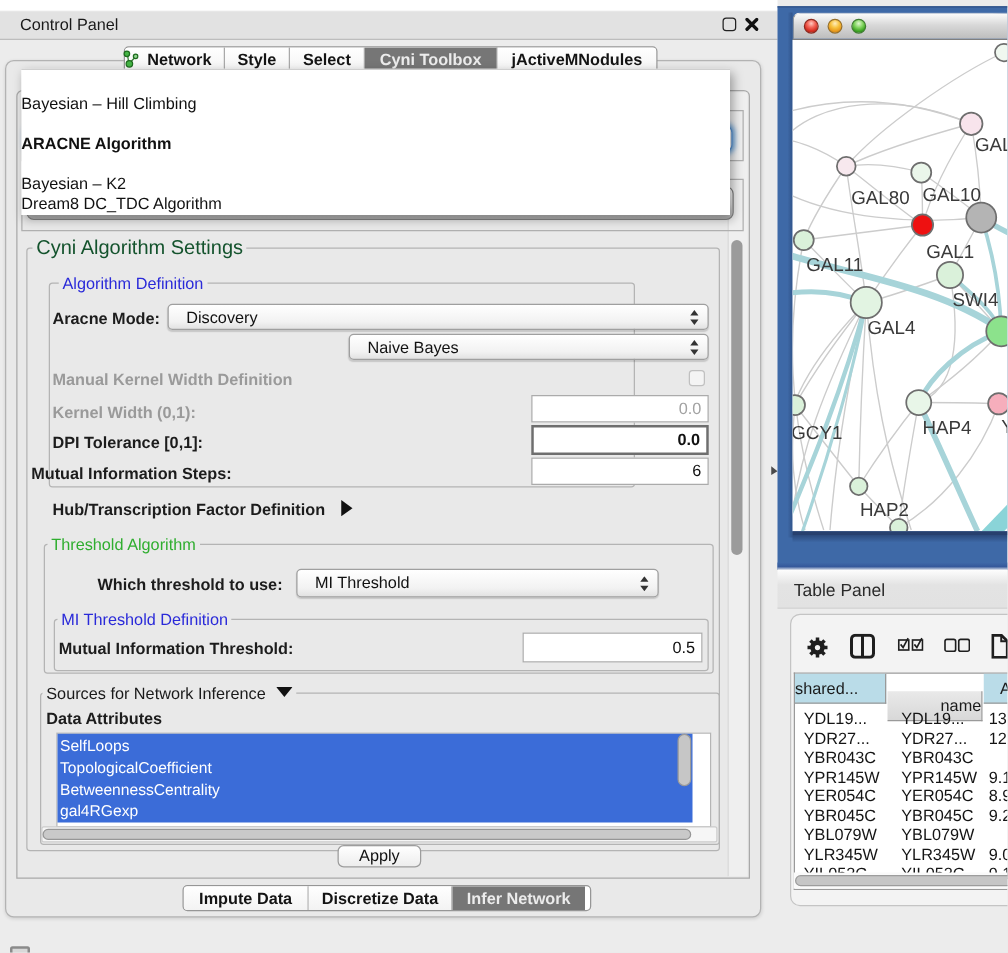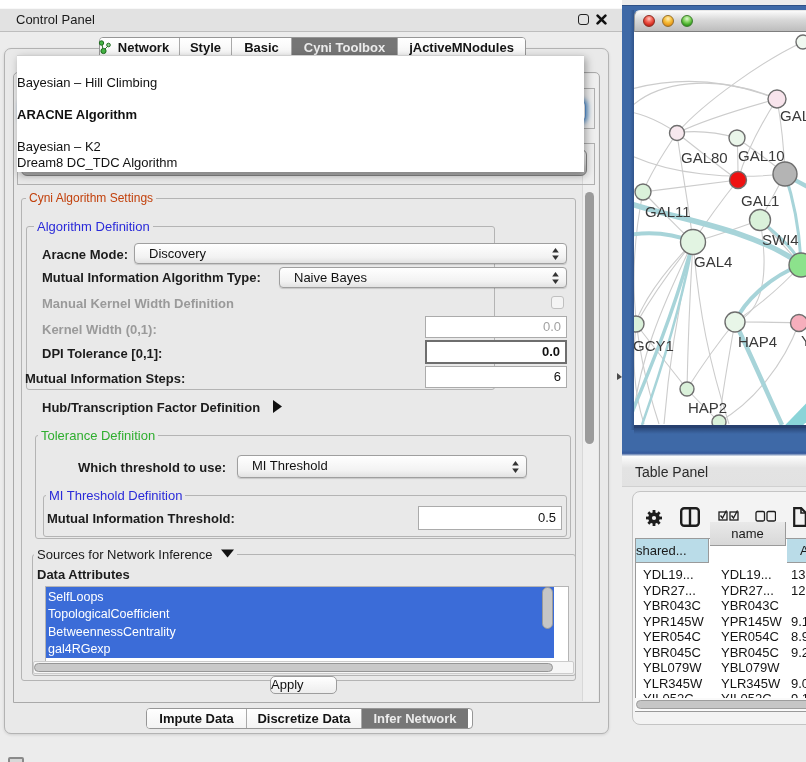--- a/index.html
+++ b/index.html
@@ -28,21 +28,21 @@
 <div class="abs" style="left:4px;top:48px;width:605px;height:686px;background:#e9e9e9;border:1px solid #b3b3b3;border-radius:7px;box-shadow:0 1px 3px rgba(0,0,0,.12)"></div>
 
 <div class="abs" style="left:13px;top:72px;width:587px;height:631px;background:#e9e9e9;border:1px solid #a9a9a9;border-radius:5px 5px 0 0"></div>
 
 <div class="abs" style="left:582px;top:74px;width:16px;height:627px;background:#efefef;border-left:1px solid #d8d8d8"></div>
 <div class="abs" style="left:585px;top:192px;width:9px;height:252px;background:#9b9b9b;border-radius:5px"></div>
 
 <div class="abs" style="left:99px;top:37px;width:427px;height:22px;background:#fff;border:1px solid #969696;border-radius:4px;overflow:hidden">
   <div class="seg" style="width:80px;line-height:20px;padding-left:8px">Network</div>
   <div class="seg" style="width:52px;line-height:20px">Style</div>
-  <div class="seg" style="width:60px;line-height:20px">Basic</div>
+  <div class="seg" style="width:60px;line-height:20px">Select</div>
   <div class="seg sel" style="width:106px;line-height:20px">Cyni Toolbox</div>
   <div class="seg last" style="width:127px;line-height:20px">jActiveMNodules</div>
 </div>
 <svg class="abs" style="left:98px;top:40px" width="13" height="15" viewBox="0 0 13 15">
       <g stroke="#2f7d2f" stroke-width="1">
         <line x1="4" y1="4" x2="5" y2="10"></line>
         <line x1="6" y1="10" x2="10" y2="6"></line>
       </g>
       <circle cx="3.5" cy="3" r="2.2" fill="#45b545" stroke="#1e6b1e"></circle>
       <circle cx="5.5" cy="11" r="2.6" fill="#45b545" stroke="#1e6b1e"></circle>
@@ -52,51 +52,50 @@
 <div class="abs" style="left:17px;top:88px;width:578px;height:41px;border:1px solid #b0b0b0"></div>
 <div class="abs" style="left:21px;top:100px;width:565px;height:22px;background:#fff;border:1px solid #5b95d5;border-radius:6px;box-shadow:0 0 4px 2px rgba(90,153,214,.9)"></div>
 <svg class="abs" style="left:573px;top:104px" width="8" height="15" viewBox="0 0 8 15">
       <path d="M4 0 L7.5 5 L0.5 5 Z" fill="#444"></path>
       <path d="M4 15 L7.5 10 L0.5 10 Z" fill="#444"></path>
     </svg>
 <div class="abs" style="left:17px;top:143px;width:578px;height:42px;border:1px solid #b0b0b0"></div>
 <div class="abs" style="left:21px;top:149px;width:566px;height:27px;background:linear-gradient(#ffffff,#e3e3e3 55%,#b2b2b2);border:1px solid #868686;border-radius:6px"></div>
 
 <div class="grp" style="left:21px;top:198px;width:555px;height:483px">
-  <span class="gtitle" style="left:4px;color:#c2410c;font-size:12px">Cyni Algorithm Settings</span>
-</div>
-
-<div class="grp" style="left:26px;top:226px;width:469px;height:164px">
+  <span class="gtitle" style="left:4px;color:#14532d;font-size:16px">Cyni Algorithm Settings</span>
+</div>
+
+<div class="grp" style="left:39px;top:226px;width:469px;height:164px">
   <span class="gtitle" style="left:7px;color:#2a2ad9">Algorithm Definition</span>
 </div>
 <div class="lbl" style="left:42px;top:247px">Aracne Mode:</div>
 <div class="combo" style="left:134px;top:243px;width:433px;height:21px">Discovery<svg class="stepper" viewBox="0 0 7 12">
         <path d="M3.5 0 L6.8 4.4 L0.2 4.4 Z" fill="#333"></path>
         <path d="M3.5 12 L6.8 7.6 L0.2 7.6 Z" fill="#333"></path>
       </svg></div>
-<div class="lbl" style="left:42px;top:270px">Mutual Information Algorithm Type:</div>
 <div class="combo" style="left:279px;top:267px;width:288px;height:21px">Naive Bayes<svg class="stepper" viewBox="0 0 7 12">
         <path d="M3.5 0 L6.8 4.4 L0.2 4.4 Z" fill="#333"></path>
         <path d="M3.5 12 L6.8 7.6 L0.2 7.6 Z" fill="#333"></path>
       </svg></div>
 <div class="lbl" style="left:42px;top:296px;color:#9a9a9a">Manual Kernel Width Definition</div>
 <div class="abs" style="left:551px;top:296px;width:13px;height:13px;background:#f4f4f4;border:1px solid #c0c0c0;border-radius:3px"></div>
 <div class="lbl" style="left:42px;top:322px;color:#9a9a9a">Kernel Width (0,1):</div>
 <div class="field" style="left:425px;top:316px;width:142px;height:22px;color:#a2a2a2;line-height:20px">0.0</div>
 <div class="lbl" style="left:42px;top:346px">DPI Tolerance [0,1]:</div>
 <div class="field" style="left:425px;top:340px;width:142px;height:24px;border:2px solid #6e6e6e;line-height:20px;font-weight:bold">0.0</div>
 <div class="lbl" style="left:25px;top:371px">Mutual Information Steps:</div>
 <div class="field" style="left:425px;top:366px;width:142px;height:22px;line-height:20px">6</div>
 <div class="lbl" style="left:42px;top:400px">Hub/Transcription Factor Definition</div>
 <svg class="abs" style="left:272px;top:400px" width="11" height="13" viewBox="0 0 11 13">
       <path d="M1 0 L10 6.5 L1 13 Z" fill="#111"></path>
     </svg>
 
 <div class="grp" style="left:35px;top:435px;width:536px;height:104px">
-  <span class="gtitle" style="left:2px;color:#2fae2f">Tolerance Definition</span>
+  <span class="gtitle" style="left:2px;color:#2fae2f">Threshold Algorithm</span>
 </div>
 <div class="lbl" style="left:78px;top:460px">Which threshold to use:</div>
 <div class="combo" style="left:237px;top:455px;width:290px;height:23px">MI Threshold<svg class="stepper" viewBox="0 0 7 12">
         <path d="M3.5 0 L6.8 4.4 L0.2 4.4 Z" fill="#333"></path>
         <path d="M3.5 12 L6.8 7.6 L0.2 7.6 Z" fill="#333"></path>
       </svg></div>
 <div class="grp" style="left:43px;top:495px;width:524px;height:42px">
   <span class="gtitle" style="left:2px;color:#2a2ad9">MI Threshold Definition</span>
 </div>
 <div class="lbl" style="left:47px;top:511px">Mutual Information Threshold:</div>
@@ -110,21 +109,21 @@
 <div class="lbl" style="left:37px;top:567px">Data Attributes</div>
 
 <div class="abs" style="left:45px;top:586px;width:524px;height:76px;background:#fff;border:1px solid #b5b5b5"></div>
 <div class="abs" style="left:46px;top:587px;width:508px;height:71px;background:#3b6cd8"></div>
 <div class="abs" style="left:48px;top:589px;font-size:12.5px;color:#fff;line-height:17.3px">SelfLoops<br>TopologicalCoefficient<br>BetweennessCentrality<br>gal4RGexp</div>
 <div class="abs" style="left:542px;top:587px;width:11px;height:42px;background:#c6c6c6;border:1px solid #9a9a9a;border-radius:6px"></div>
 
 <div class="abs" style="left:33px;top:661px;width:541px;height:13px;background:#f6f6f6;border:1px solid #cccccc;border-radius:2px"></div>
 <div class="abs" style="left:34px;top:663px;width:519px;height:9px;background:#c9c9c9;border:1px solid #969696;border-radius:5px"></div>
 
-<div class="abs" style="left:270px;top:676px;width:67px;height:18px;background:linear-gradient(#ffffff,#ededed);border:1px solid #9d9d9d;border-radius:5px;font-size:13px;line-height:16px;color:#111">Apply</div>
+<div class="abs" style="left:270px;top:676px;width:67px;height:18px;background:linear-gradient(#ffffff,#ededed);border:1px solid #9d9d9d;border-radius:5px;font-size:13px;text-align:center;line-height:16px;color:#111">Apply</div>
 
 <div class="abs" style="left:146px;top:708px;width:327px;height:21px;background:#fff;border:1px solid #969696;border-radius:4px;overflow:hidden">
   <div class="seg" style="width:100px;line-height:19px">Impute Data</div>
   <div class="seg" style="width:115px;line-height:19px">Discretize Data</div>
   <div class="seg sel" style="width:106px;line-height:19px;border-right:none">Infer Network</div>
 </div>
 
 <div class="abs" style="left:8px;top:757px;width:16px;height:16px;background:#d8d8d8;border:2px solid #8a8a8a;border-radius:2px"></div>
 
 <svg class="abs" style="left:616px;top:372px" width="7" height="9" viewBox="0 0 7 9">
@@ -269,21 +268,21 @@
         <rect x="12" y="1.5" width="8.5" height="9.5" rx="1.5"></rect>
       </g>
     </svg>
 <svg class="abs" style="left:793px;top:507px" width="14" height="20" viewBox="0 0 14 20">
       <path d="M1.2 1.2 h7 l4.6 4.6 v13 h-11.6 z" fill="none" stroke="#1e1e1e" stroke-width="2.2"></path>
       <path d="M8 1.2 v4.8 h4.8" fill="none" stroke="#1e1e1e" stroke-width="1.6"></path>
     </svg>
 
 <div class="abs" style="left:635px;top:538px;width:171px;height:174px;background:#fff;border-left:1px solid #9a9a9a;border-top:1px solid #9a9a9a;border-bottom:1px solid #9a9a9a"></div>
 <div class="abs" style="left:636px;top:539px;width:73px;height:24px;background:#badce8;border-right:1px solid #9a9a9a;border-bottom:1px solid #9a9a9a;font-size:13px;color:#1a1a1a;line-height:23px">shared...</div>
-<div class="abs" style="left:710px;top:522px;width:76px;height:24px;background:linear-gradient(#e9e9e9,#d8d8d8);border-right:1px solid #9a9a9a;border-bottom:1px solid #9a9a9a;font-size:13px;color:#1a1a1a;text-align:center;line-height:23px">name</div>
+<div class="abs" style="left:710px;top:553px;width:76px;height:24px;background:linear-gradient(#e9e9e9,#d8d8d8);border-right:1px solid #9a9a9a;border-bottom:1px solid #9a9a9a;font-size:13px;color:#1a1a1a;text-align:right;line-height:23px">name</div>
 <div class="abs" style="left:787px;top:539px;width:19px;height:24px;background:#badce8;border-bottom:1px solid #9a9a9a;font-size:13px;color:#1a1a1a;padding-left:13px;line-height:23px">A</div>
 <div class="abs" style="left:643px;top:567px;width:163px;font-size:13px;color:#141414;line-height:15.5px">YDL19...<br>YDR27...<br>YBR043C<br>YPR145W<br>YER054C<br>YBR045C<br>YBL079W<br>YLR345W<br>YIL052C</div>
 <div class="abs" style="left:721px;top:567px;width:85px;font-size:13px;color:#141414;line-height:15.5px">YDL19...<br>YDR27...<br>YBR043C<br>YPR145W<br>YER054C<br>YBR045C<br>YBL079W<br>YLR345W<br>YIL052C</div>
 <div class="abs" style="left:791px;top:567px;width:15px;font-size:13px;color:#141414;line-height:15.5px;overflow:hidden">13.<br>12.<br>&nbsp;<br>9.1<br>8.9<br>9.2<br>&nbsp;<br>9.0<br>9.1</div>
 
 <div class="abs" style="left:635px;top:698px;width:171px;height:13px;background:#fafafa"></div>
 <div class="abs" style="left:636px;top:700px;width:176px;height:9px;background:#c6c6c6;border:1px solid #9d9d9d;border-radius:5px"></div>
 </div>
 
 </body></html>

